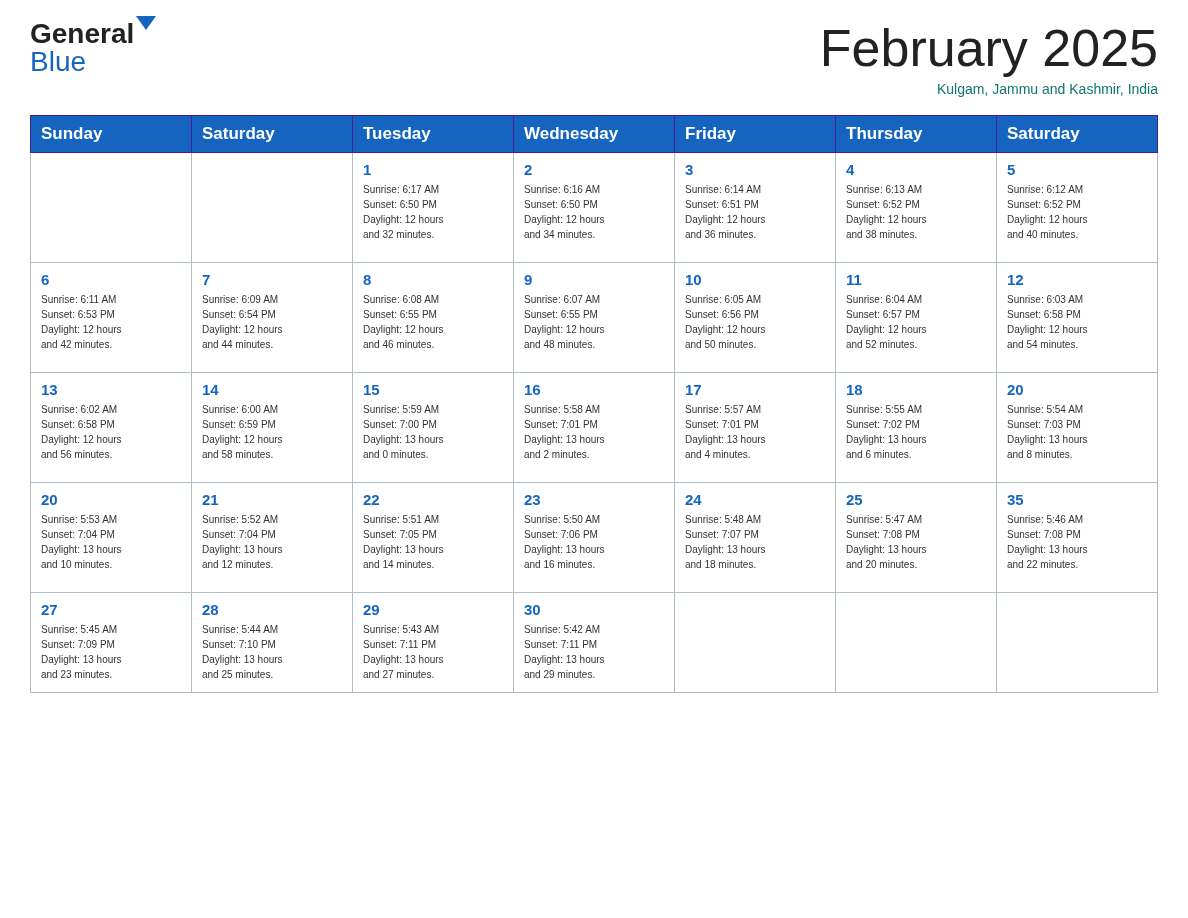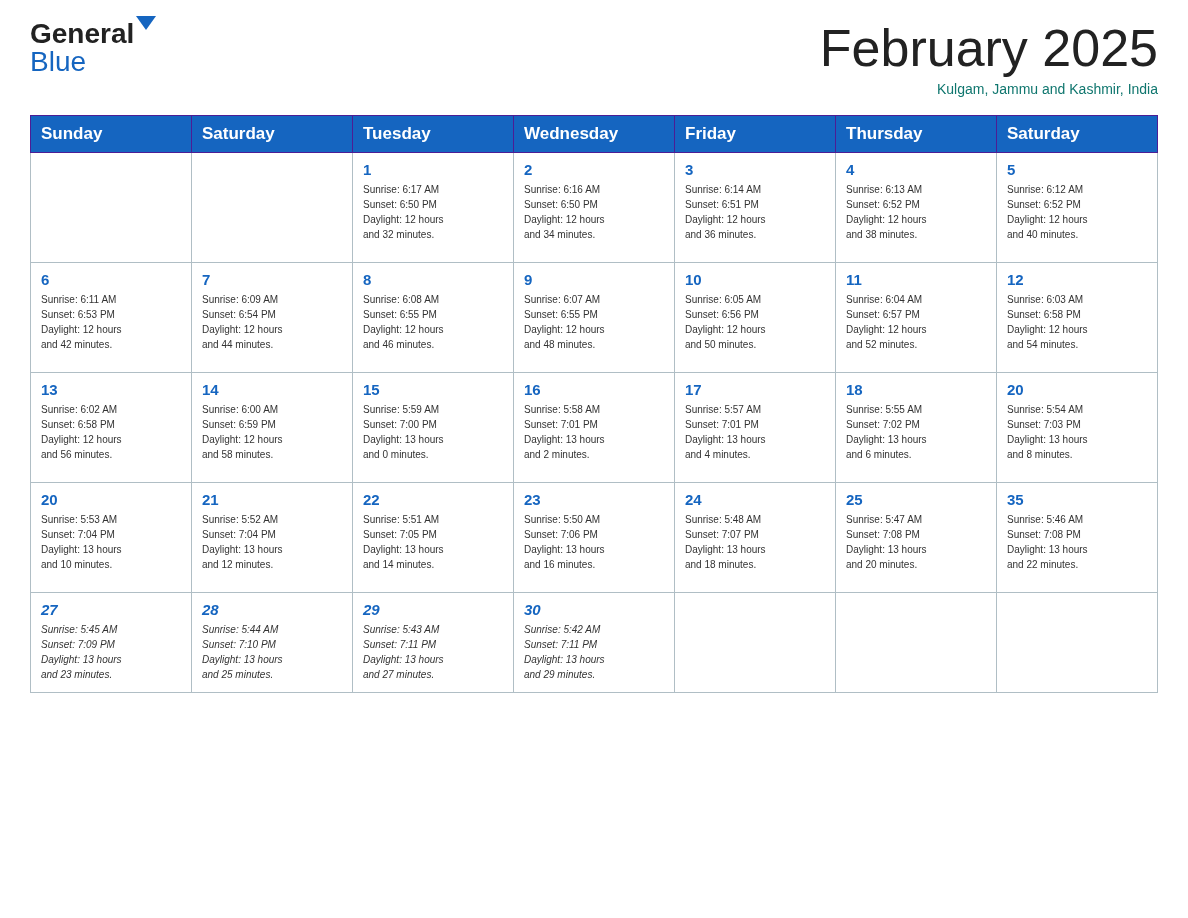--- a/index.html
+++ b/index.html
@@ -87,21 +87,20 @@
     .day-info {
       font-size: 10px;
       color: #333;
       line-height: 1.5;
     }
     .empty-cell {
       background: #fff;
     }
     tbody tr:last-child td {
       height: 100px;
-      font-style: italic;
     }
   </style>
 </head>
 <body>
 
 <div class="header">
   <div class="logo">
     <div style="display:flex; align-items:flex-start;">
       <span class="logo-text">General</span>
       <span class="logo-triangle"></span>

